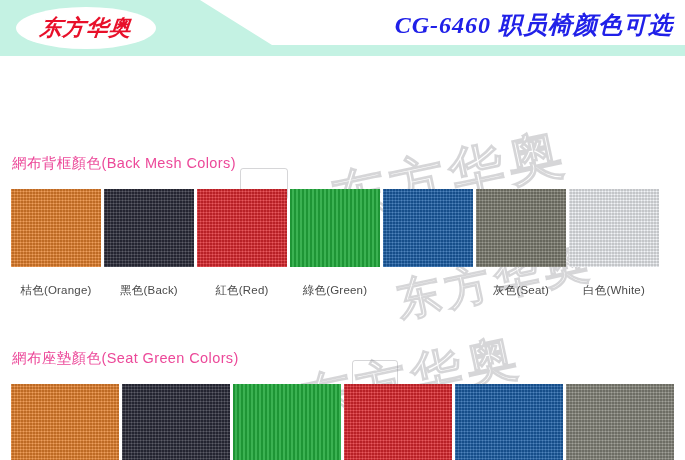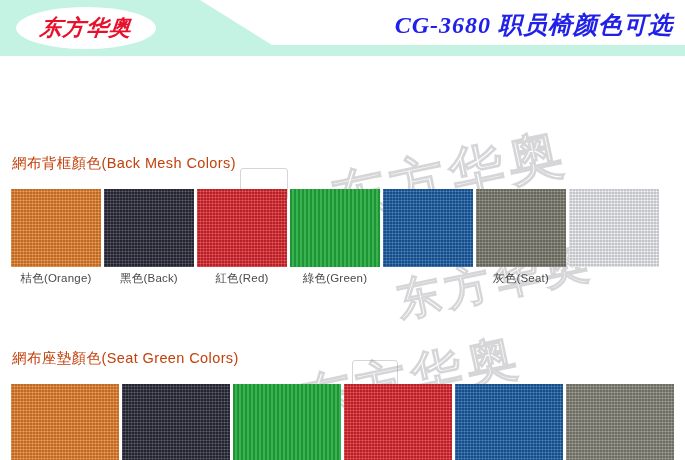--- a/index.html
+++ b/index.html
@@ -89,21 +89,21 @@
     letter-spacing: 1px;
     white-space: nowrap;
   }
 
   
   .content { position: relative; z-index: 8; }
   .section-title {
     margin: 0;
     font-size: 14.5px;
     font-weight: normal;
-    color: #c2410c;
+    color: #ec4899;
     letter-spacing: 0.4px;
   }
   .sec1-title { position: absolute; left: 12px; top: 96px; }
   .sec2-title { position: absolute; left: 12px; top: 291px; }
 
   .swatch-row {
     position: absolute;
     left: 11px;
     display: flex;
     gap: 3px;
@@ -137,38 +137,38 @@
         rgba(0,0,0,0.09) 1px, rgba(0,0,0,0.09) 3px);
   }
   .weave-b {
     background-image:
       repeating-linear-gradient(90deg,
         rgba(0,0,0,0.14) 0px, rgba(0,0,0,0.14) 2px,
         rgba(255,255,255,0.14) 2px, rgba(255,255,255,0.14) 4px);
     opacity: 0.8;
   }
   .swatch-label {
-    margin-top: 4px;
+    margin-top: 16px;
     font-size: 11.5px;
     color: #4a4a4a;
     text-align: center;
     letter-spacing: 0.2px;
     white-space: nowrap;
   }
   .row1 .swatch-label { width: 90px; }
 </style>
 </head>
 <body>
 
 <div class="header">
   <div class="header-band"></div>
   <div class="logo-ellipse">
     <span class="logo-text">东方华奥</span>
   </div>
-  <div class="header-title">CG-3680 职员椅颜色可选</div>
+  <div class="header-title">CG-6460 职员椅颜色可选</div>
 </div>
 
 <div class="watermark-layer">
   <div class="wm wm-a">东方华奥</div>
   <div class="wm wm-b">东方华奥</div>
   <div class="wm wm-c">东方华奥</div>
   <div class="wm-logo wm-logo-a"></div>
   <div class="wm-logo wm-logo-b"></div>
 </div>
 
@@ -216,20 +216,21 @@
       <div class="swatch" style="background-color: rgb(125, 125, 112);">
         <div class="weave weave-a"></div>
       </div>
       <div class="swatch-label">灰色(Seat)</div>
     </div>
 
     <div class="swatch-cell">
       <div class="swatch" style="background-color: rgb(238, 241, 245);">
         <div class="weave weave-a"></div>
       </div>
+      <div class="swatch-label">白色(White)</div>
     </div>
 
   </div>
 
   <h2 class="section-title sec2-title">網布座墊顏色(Seat Green Colors)</h2>
 
   <div class="swatch-row row2">
 
     <div class="swatch-cell">
       <div class="swatch" style="background-color: rgb(232, 130, 44);">

